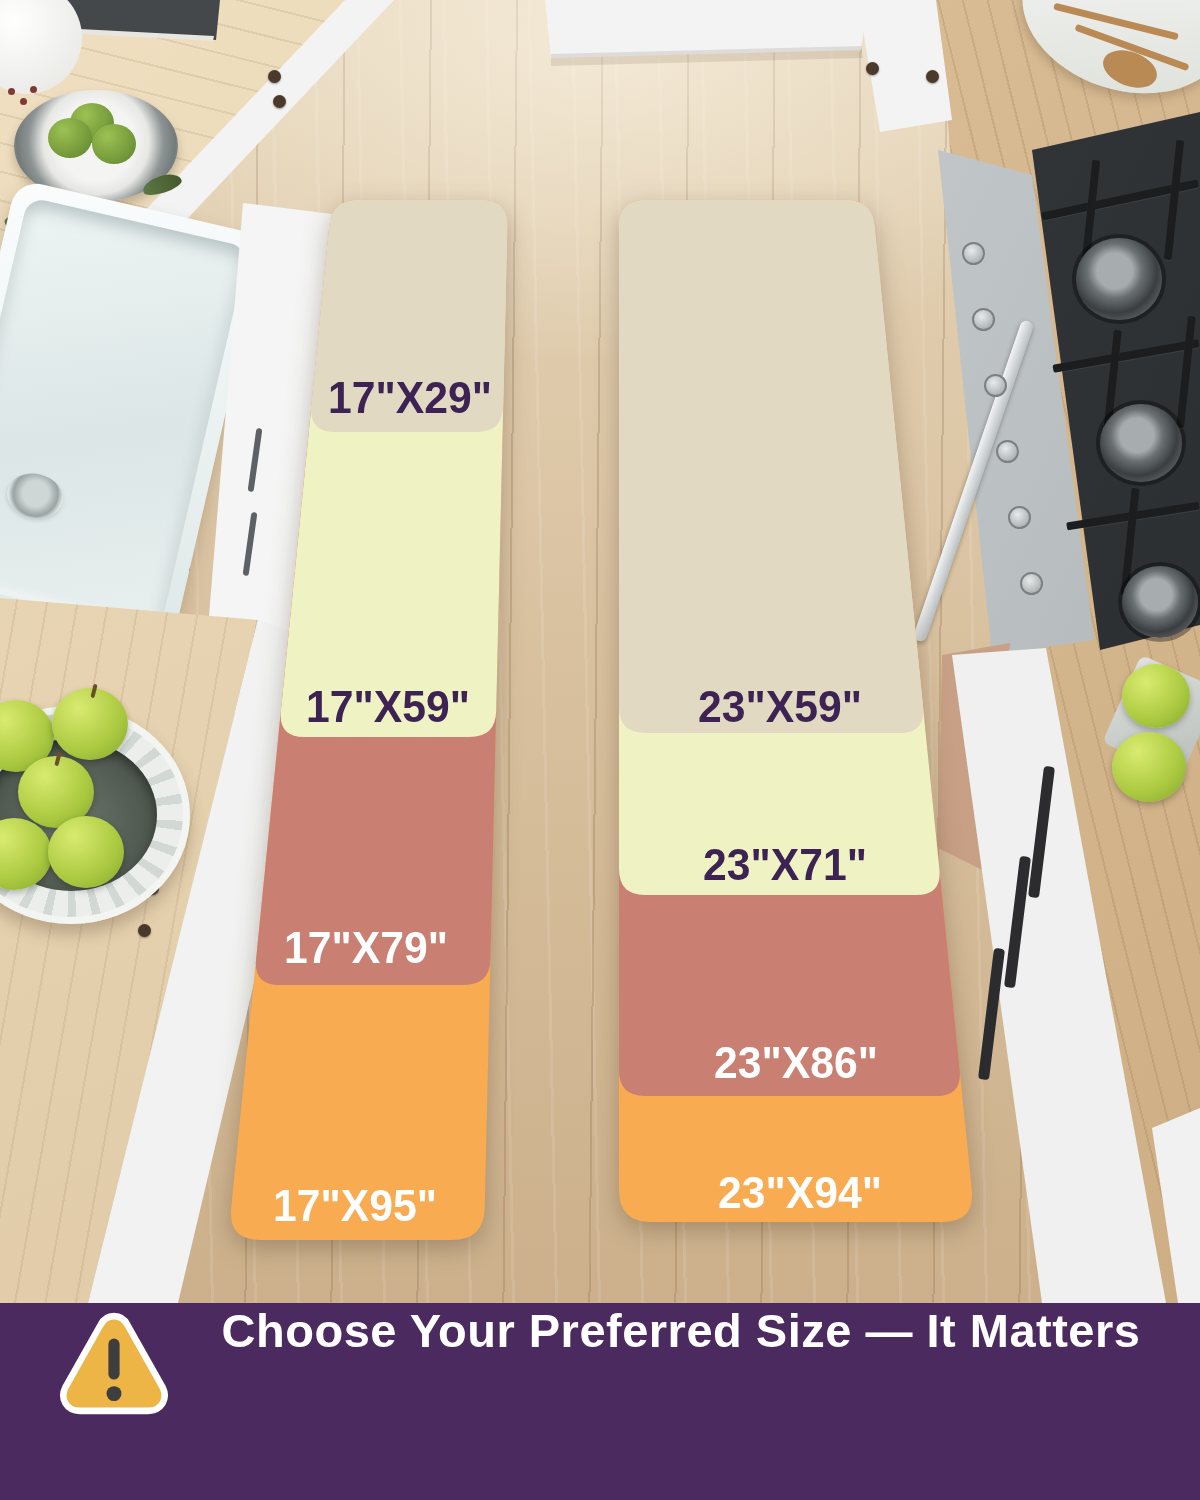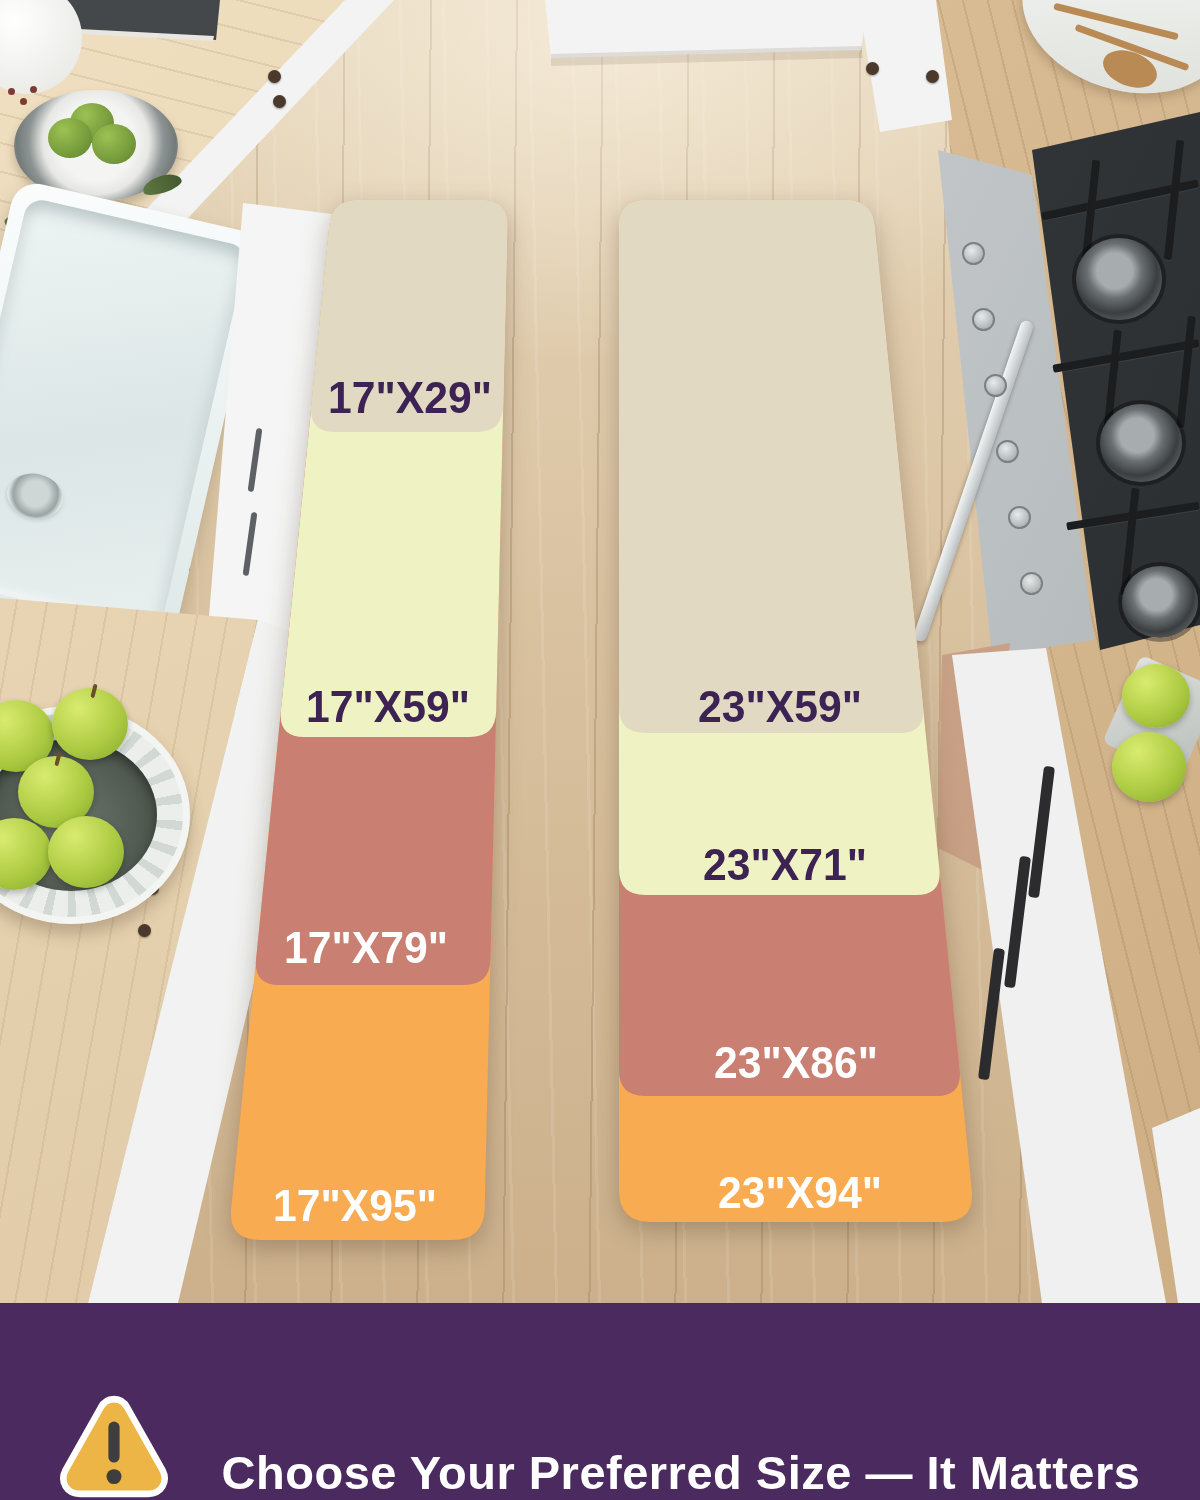--- a/index.html
+++ b/index.html
@@ -100,21 +100,21 @@
   .spoon{position:absolute;background:#b98a54;border-radius:4px;}
 
   
   .mats-svg{position:absolute;inset:0;z-index:5;}
   .mat-col{filter:drop-shadow(0 8px 12px rgba(70,45,25,.30));}
   .mat-label{position:absolute;z-index:6;transform:translate(-50%,-50%) scaleX(.97);
     font-weight:700;font-size:44px;letter-spacing:0;white-space:nowrap;}
 
   
   .banner{position:absolute;left:0;top:1303px;width:1200px;height:197px;z-index:10;
-    display:flex;align-items:flex-end;gap:22px;padding:0 0 0 58px;box-sizing:border-box;}
+    display:flex;align-items:flex-start;gap:22px;padding:0 0 0 58px;box-sizing:border-box;}
   .banner-icon{width:112px;height:114px;flex:0 0 auto;}
   .banner-text{flex:1;text-align:center;font-weight:700;font-size:47px;letter-spacing:.5px;
     padding-right:30px;}
 </style>
 </head>
 <body>
 
 <div class="canvas">
 
   <div class="floor"></div>

